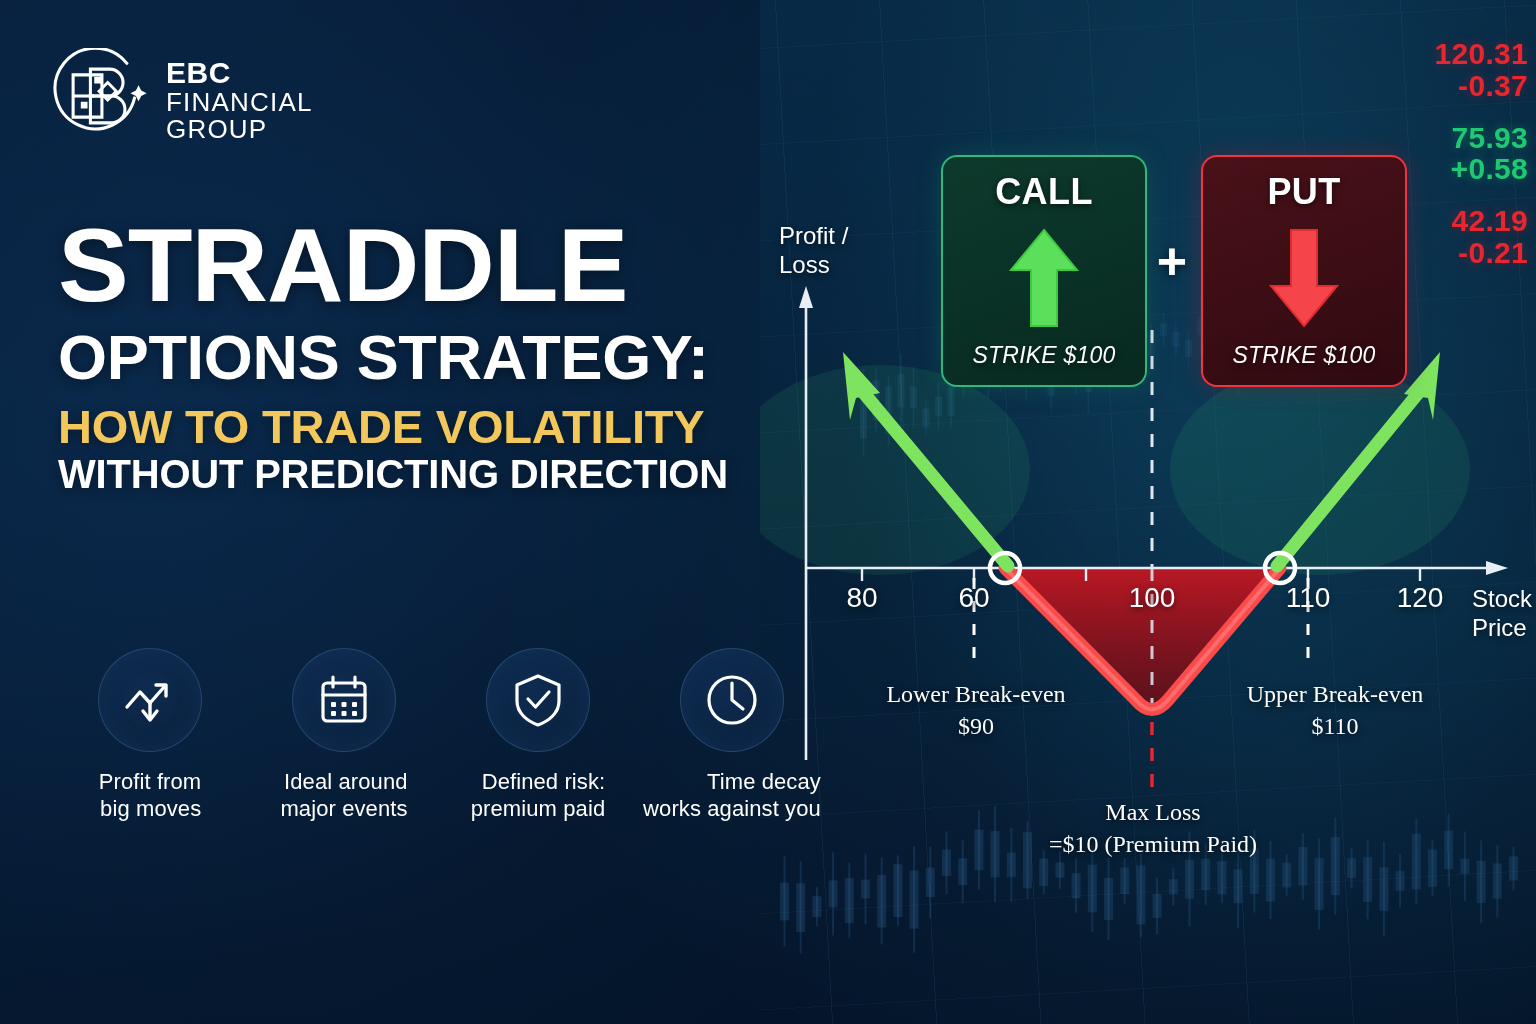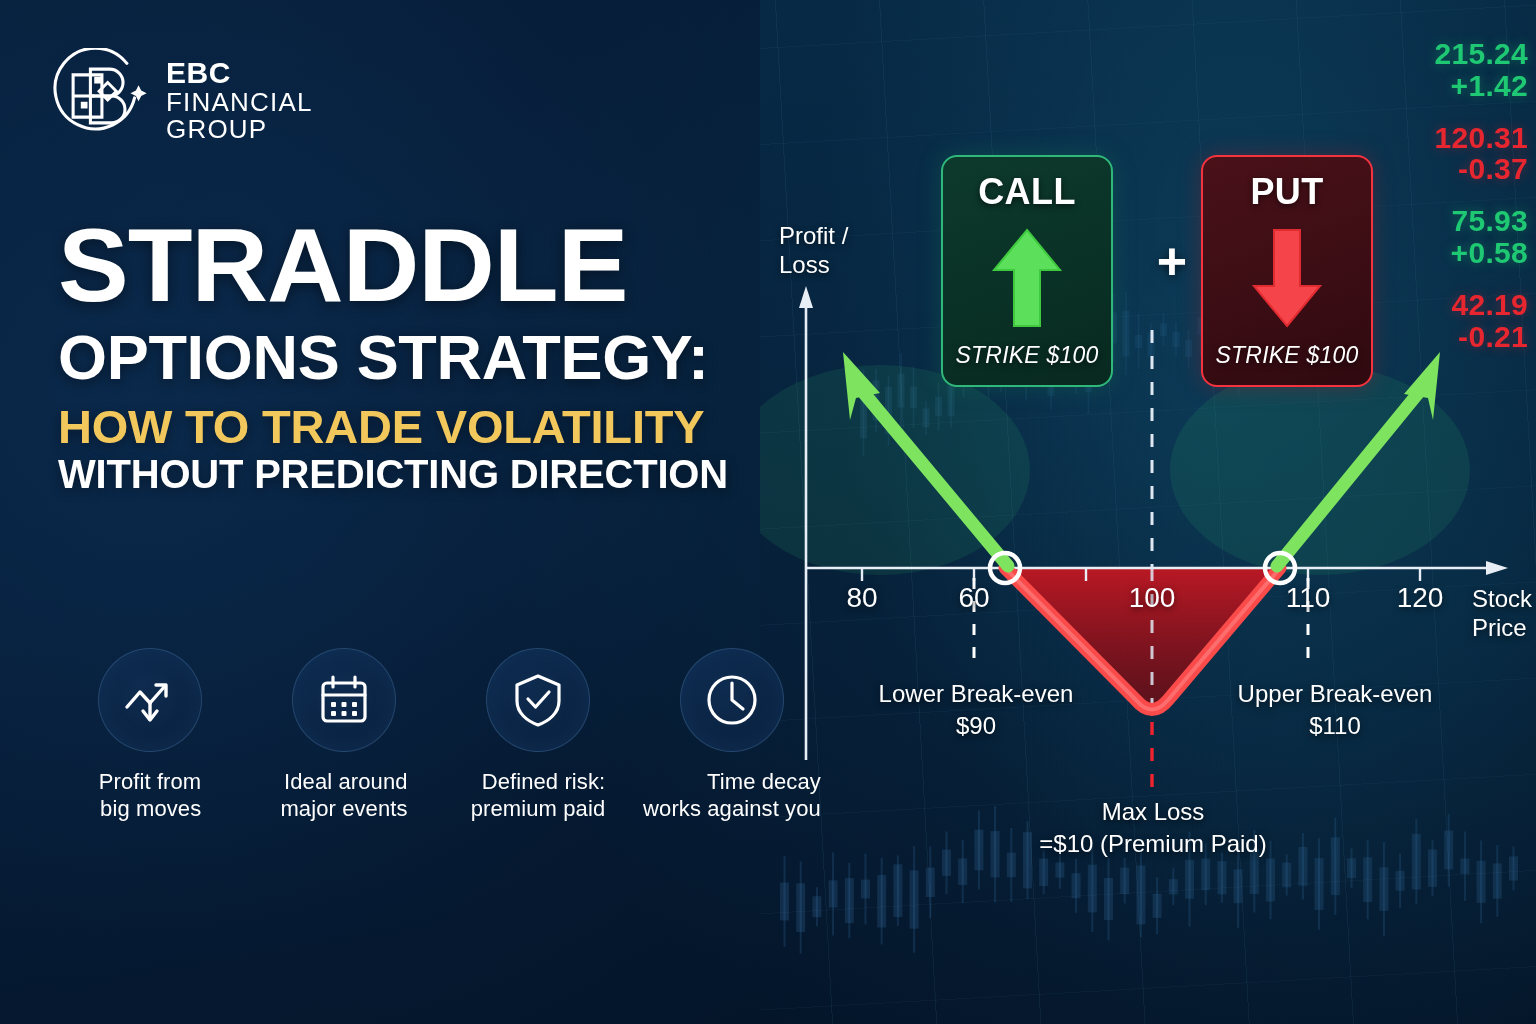--- a/index.html
+++ b/index.html
@@ -83,21 +83,21 @@
     display:flex; align-items:center; justify-content:center;
     box-shadow:inset 0 0 22px rgba(30,90,150,.22);
   }
   .feature-label {
     margin-top:16px; color:#ffffff; font-size:22px; line-height:1.24;
     text-align:right; letter-spacing:.1px;
   }
 
   
   .opt-card {
-    position:absolute; width:172px; height:232px; border-radius:16px;
+    position:absolute; width:206px; height:232px; border-radius:16px;
     display:flex; flex-direction:column; align-items:center; justify-content:space-between;
     padding:14px 8px 16px;
   }
   .opt-card.call {
     left:941px; top:155px;
     background:linear-gradient(160deg,#0d3a2c 0%,#0a3126 55%,#08291f 100%);
     border:2.5px solid #2fb87a;
     box-shadow:0 0 22px rgba(20,120,80,.35);
   }
   .opt-card.put {
@@ -125,20 +125,21 @@
   }
   .y-axis-label { left:19px; top:222px; width:110px; }
   .x-axis-label { left:712px; top:585px; width:78px; text-align:left; }
   .tick-label {
     position:absolute; color:#ffffff; font-size:28px; text-align:center; width:70px;
     text-shadow:0 2px 6px rgba(0,0,0,.6);
   }
   .annot {
     position:absolute; color:#ffffff; font-size:24px; text-align:center; line-height:1.35;
     text-shadow:0 2px 7px rgba(0,0,0,.7);
+    font-family:Liberation Serif, serif;
   }
   .annot.lower { left:86px; top:678px; width:260px; }
   .annot.upper { left:440px; top:678px; width:270px; }
   .annot.maxloss { left:258px; top:796px; width:270px; }
 
   
   .quotes { position:absolute; left:1408px; top:38px; width:120px; text-align:right; }
   .quote { margin-bottom:20px; line-height:1.06; }
   .q-price { font-size:30px; font-weight:bold; letter-spacing:.3px; }
   .q-chg { font-size:30px; font-weight:bold; letter-spacing:.3px; }
@@ -527,24 +528,20 @@
     <div class="opt-arrow">
       <svg width="74" height="104" viewBox="0 0 74 104">
         <polygon points="37,100 70,60 50,60 50,4 24,4 24,60 4,60" fill="#f6454a" stroke="#e02b30" stroke-width="2"></polygon>
       </svg>
     </div>
     <div class="opt-strike">STRIKE $100</div>
   </div>
 
   <div class="quotes">
     <div class="quote">
-      <div class="q-price q-up">215.24</div>
-      <div class="q-chg q-up">+1.42</div>
-    </div>
-    <div class="quote">
       <div class="q-price q-down">120.31</div>
       <div class="q-chg q-down">-0.37</div>
     </div>
     <div class="quote">
       <div class="q-price q-up">75.93</div>
       <div class="q-chg q-up">+0.58</div>
     </div>
     <div class="quote">
       <div class="q-price q-down">42.19</div>
       <div class="q-chg q-down">-0.21</div>

